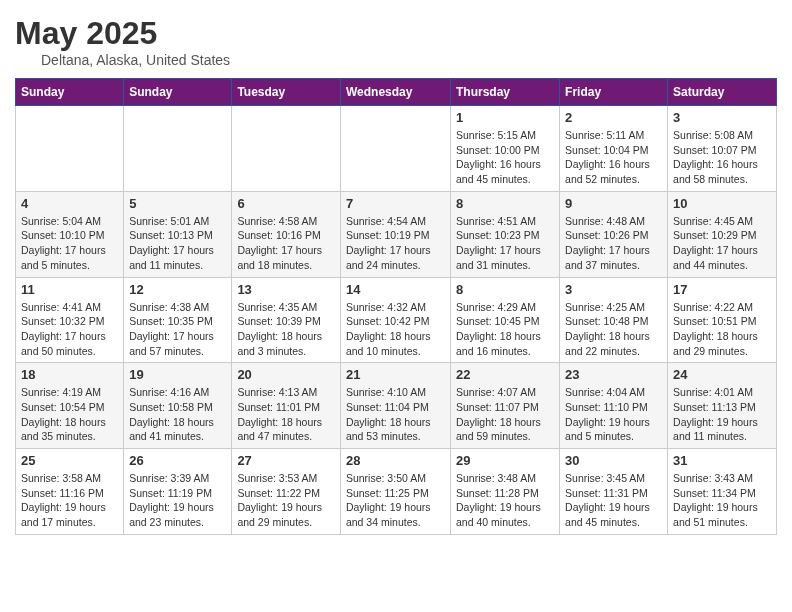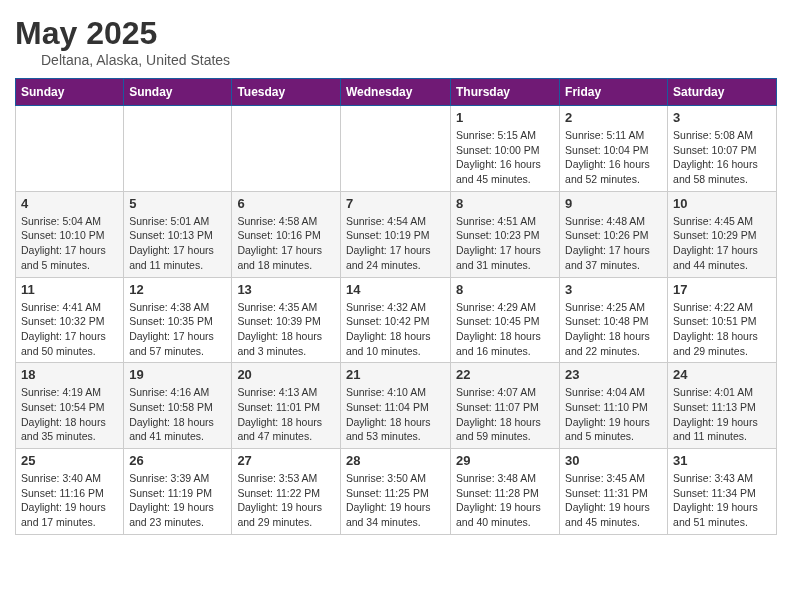--- a/index.html
+++ b/index.html
@@ -293,21 +293,21 @@
           <span class="day-number">24</span>
           <div class="day-info">Sunrise: 4:01 AM
 Sunset: 11:13 PM
 Daylight: 19 hours
 and 11 minutes.</div>
         </td>
       </tr>
       <tr>
         <td>
           <span class="day-number">25</span>
-          <div class="day-info">Sunrise: 3:40 AM
+          <div class="day-info">Sunrise: 3:58 AM
 Sunset: 11:16 PM
 Daylight: 19 hours
 and 17 minutes.</div>
         </td>
         <td>
           <span class="day-number">26</span>
           <div class="day-info">Sunrise: 3:39 AM
 Sunset: 11:19 PM
 Daylight: 19 hours
 and 23 minutes.</div>

